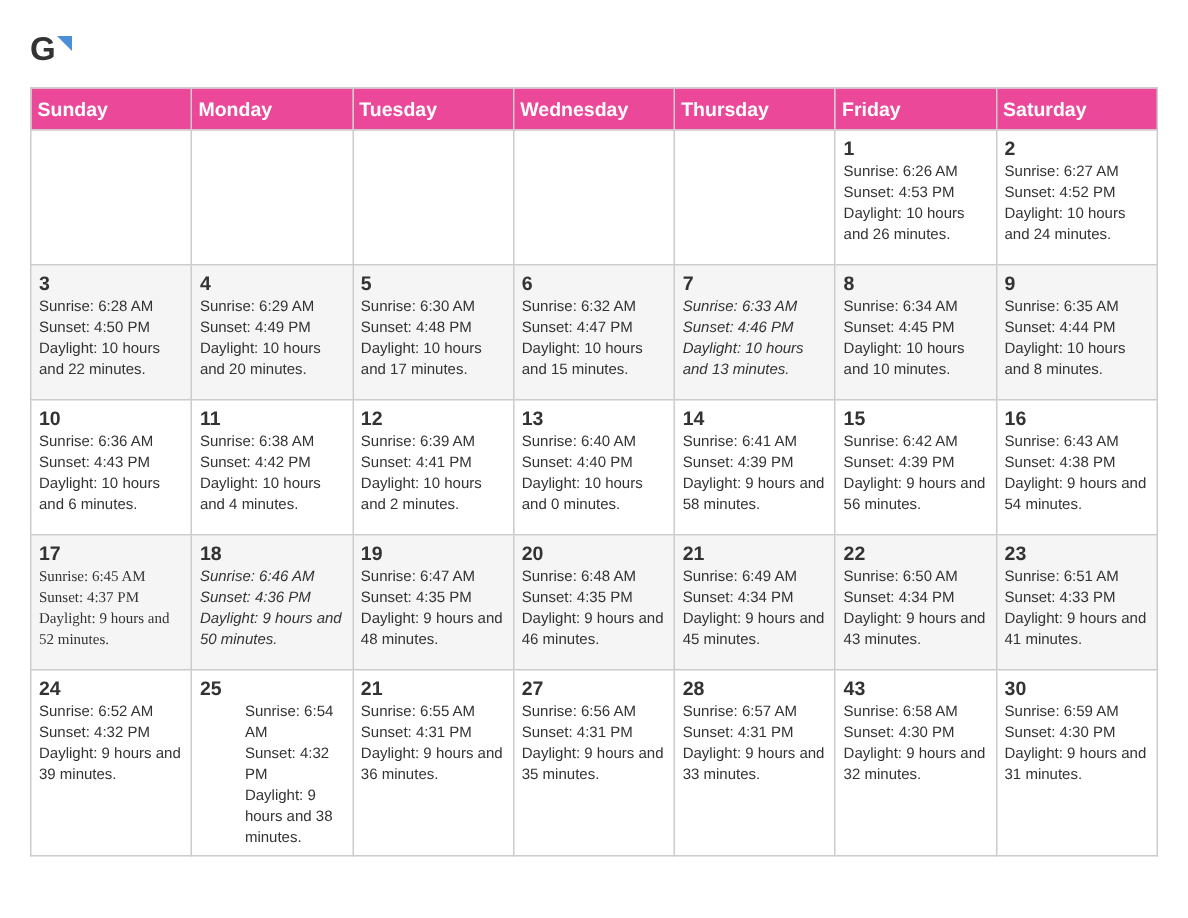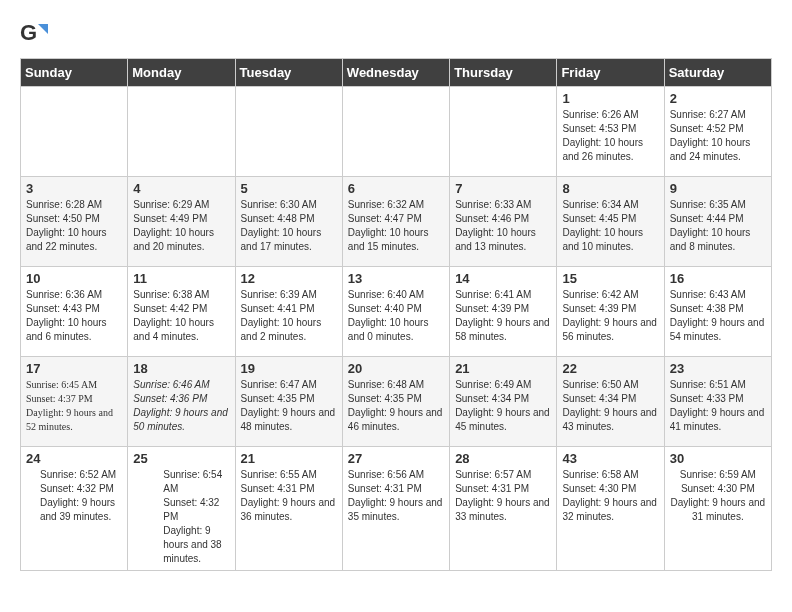--- a/index.html
+++ b/index.html
@@ -46,21 +46,21 @@
     .location {
       font-size: 15px;
       color: #555;
     }
     table {
       width: 100%;
       border-collapse: collapse;
       table-layout: fixed;
     }
     thead tr th {
-      background: #404040;
+      background: #ec4899;
       color: #fff;
       font-size: 13px;
       font-weight: bold;
       padding: 6px 4px;
       text-align: left;
       border: 1px solid #ccc;
     }
     tbody tr td {
       border: 1px solid #ccc;
       vertical-align: top;
@@ -160,21 +160,21 @@
 Daylight: 10 hours and 17 minutes.</div>
         </td>
         <td>
           <span class="day-num">6</span>
           <div class="day-info" style="white-space: pre-line;">Sunrise: 6:32 AM
 Sunset: 4:47 PM
 Daylight: 10 hours and 15 minutes.</div>
         </td>
         <td>
           <span class="day-num">7</span>
-          <div class="day-info" style="white-space: pre-line;">Sunrise: 6:33 AM
+          <div class="day-info" style="white-space: pre-line; font-style: italic;">Sunrise: 6:33 AM
 Sunset: 4:46 PM
 Daylight: 10 hours and 13 minutes.</div>
         </td>
         <td>
           <span class="day-num">8</span>
           <div class="day-info" style="white-space: pre-line;">Sunrise: 6:34 AM
 Sunset: 4:45 PM
 Daylight: 10 hours and 10 minutes.</div>
         </td>
         <td>
@@ -268,21 +268,21 @@
         <td>
           <span class="day-num">23</span>
           <div class="day-info" style="white-space: pre-line;">Sunrise: 6:51 AM
 Sunset: 4:33 PM
 Daylight: 9 hours and 41 minutes.</div>
         </td>
       </tr>
       <tr>
         <td>
           <span class="day-num">24</span>
-          <div class="day-info" style="white-space: pre-line; margin-left: 14px;">Sunrise: 6:52 AM
+          <div class="day-info" style="white-space: pre-line;">Sunrise: 6:52 AM
 Sunset: 4:32 PM
 Daylight: 9 hours and 39 minutes.</div>
         </td>
         <td>
           <span class="day-num">25</span>
           <div class="day-info" style="white-space: pre-line; margin-left: 30px;">Sunrise: 6:54 AM
 Sunset: 4:32 PM
 Daylight: 9 hours and 38 minutes.</div>
         </td>
         <td>
@@ -304,19 +304,19 @@
 Daylight: 9 hours and 33 minutes.</div>
         </td>
         <td>
           <span class="day-num">43</span>
           <div class="day-info" style="white-space: pre-line;">Sunrise: 6:58 AM
 Sunset: 4:30 PM
 Daylight: 9 hours and 32 minutes.</div>
         </td>
         <td>
           <span class="day-num">30</span>
-          <div class="day-info" style="white-space: pre-line; text-align: center;">Sunrise: 6:59 AM
+          <div class="day-info" style="white-space: pre-line;">Sunrise: 6:59 AM
 Sunset: 4:30 PM
 Daylight: 9 hours and 31 minutes.</div>
         </td>
       </tr>
     </tbody>
 </table>
 
 </body></html>

